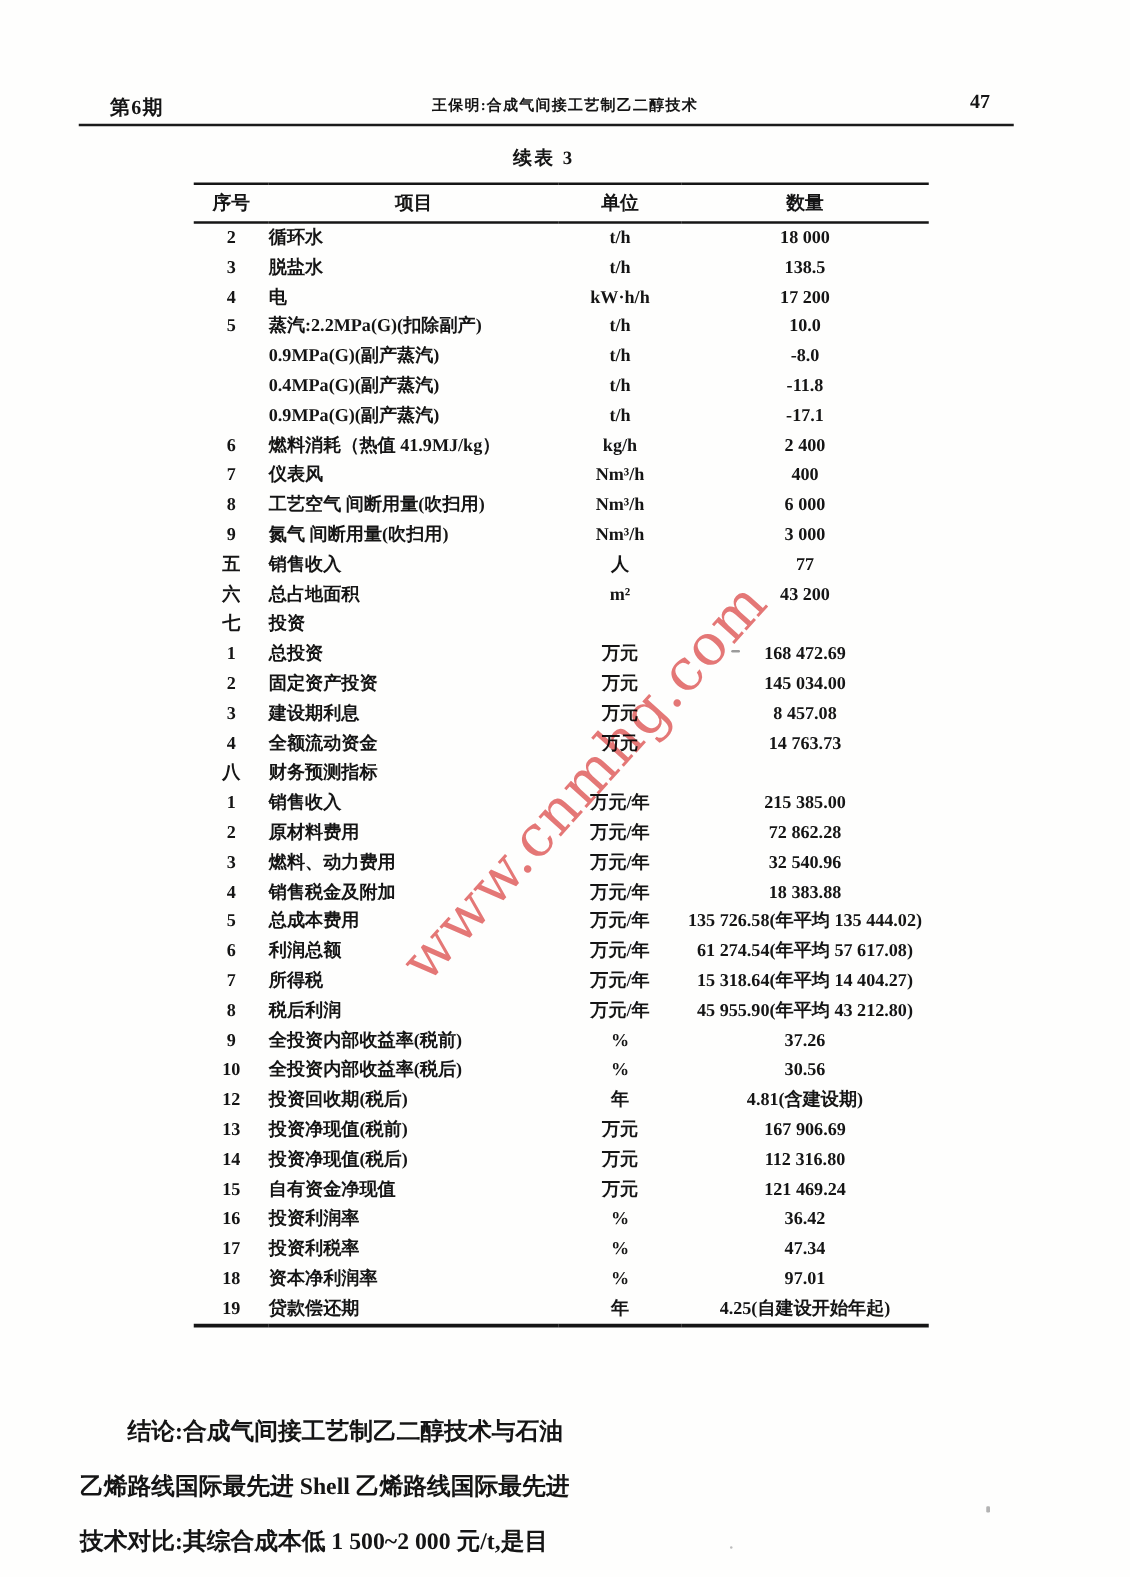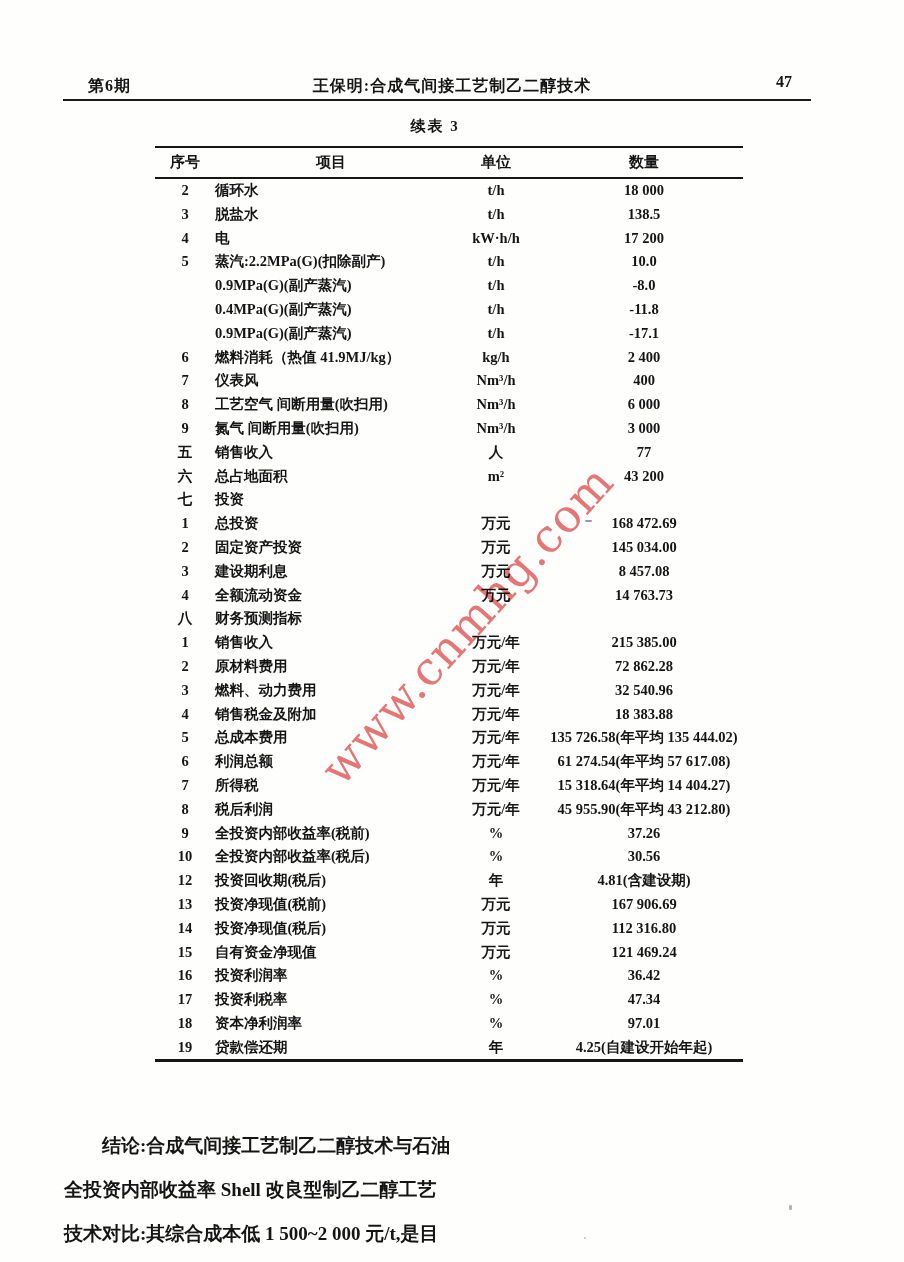--- a/index.html
+++ b/index.html
@@ -7,21 +7,21 @@
     position:relative;
     width:904px;height:1262px;
     background:#fefefd;
     overflow:hidden;
     font-family:"Liberation Serif","DejaVu Serif",serif;
     color:#151515;
     font-weight:700;
   }
   
   .issue{position:absolute;left:88px;top:76px;font-size:16px;letter-spacing:1px;}
-  .running-title{position:absolute;left:0;right:0;top:76px;text-align:center;font-size:16px;letter-spacing:1px;}
+  .running-title{position:absolute;left:0;right:0;top:76px;text-align:center;font-size:12px;letter-spacing:1px;}
   .page-number{position:absolute;left:776px;top:73px;font-size:16px;}
   .head-rule{position:absolute;left:63px;top:99px;width:748px;height:2px;background:#1b1b1b;}
   
   .tbl-caption{position:absolute;left:155px;top:117px;width:560px;text-align:center;font-size:15px;letter-spacing:2px;}
   table.datatable{
     position:absolute;left:155px;top:146px;width:588px;
     border-collapse:collapse;table-layout:fixed;
     border-top:2.5px solid #161616;
     border-bottom:3px solid #161616;
     font-size:14.5px;
@@ -306,21 +306,21 @@
           <td class="col-unit">年</td>
           <td class="col-qty">4.25(自建设开始年起)</td>
         </tr>
       </tbody>
   </table>
 
   <div class="watermark" style="color: rgba(222, 80, 80, 0.776);">www.cnmhg.com</div>
 
   <div class="conclusion-left">
     <div class="c-line indent">结论:合成气间接工艺制乙二醇技术与石油</div>
-    <div class="c-line">全投资内部收益率 Shell 改良型制乙二醇工艺</div>
+    <div class="c-line">乙烯路线国际最先进 Shell 乙烯路线国际最先进</div>
     <div class="c-line">技术对比:其综合成本低 1 500~2 000 元/t,是目</div>
   </div>
 
   <div class="speck s1"></div>
   <div class="speck s2"></div>
   <div class="speck s3"></div>
   <div class="speck s4"></div>
 
 </div>
 

